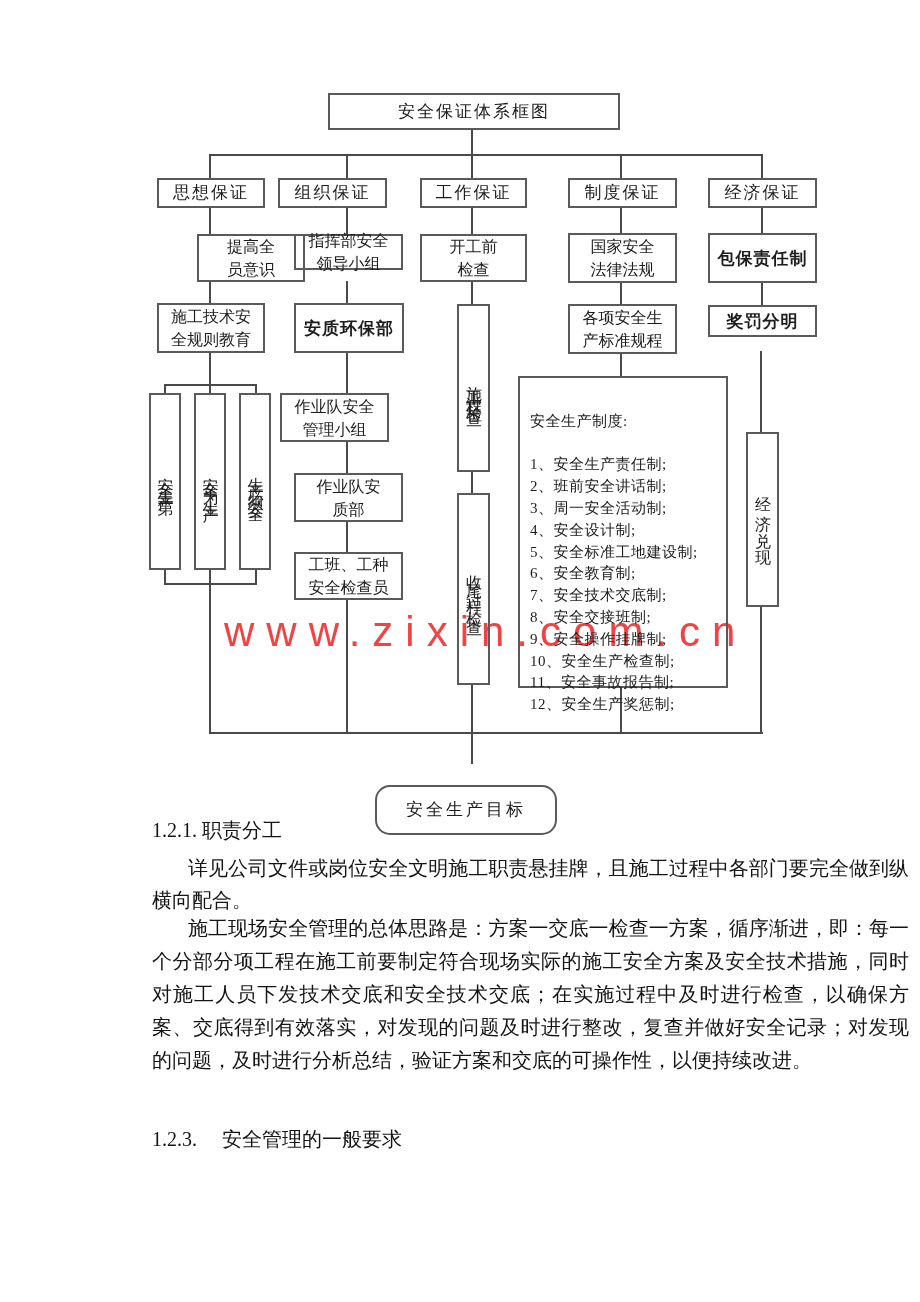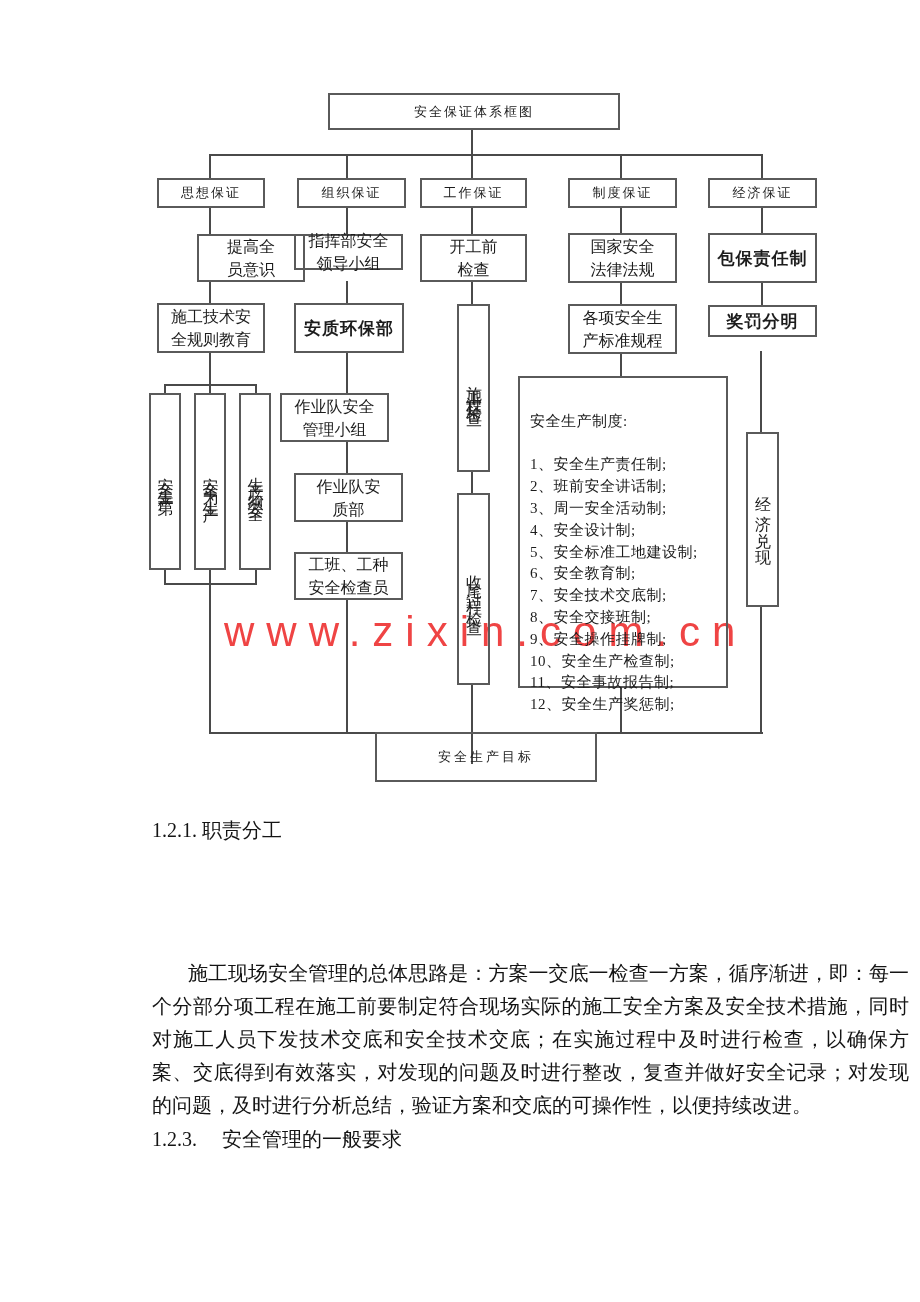--- a/index.html
+++ b/index.html
@@ -15,21 +15,21 @@
     font-family:"Liberation Sans","DejaVu Sans",sans-serif;
     font-size:42px;letter-spacing:12px;color:#ef4444;white-space:nowrap;
   }
   
   .box{
     position:absolute;box-sizing:border-box;border:2px solid #5a5a5a;
     display:flex;align-items:center;justify-content:center;text-align:center;
     font-size:16px;line-height:23px;color:#1c1c1c;z-index:2;
     white-space:pre-line;background:transparent;
   }
-  .hdr{font-size:13px;letter-spacing:2px;line-height:26px;}
+  .hdr{font-size:17px;letter-spacing:2px;line-height:26px;}
   .single{font-size:17px;letter-spacing:1px;font-weight:bold;}
   .vbox{
     writing-mode:vertical-rl;text-orientation:upright;
     font-size:16px;line-height:normal;
   }
   .listbox{
     display:block;text-align:left;font-size:15px;line-height:21.8px;
     padding:11px 6px 0 10px;letter-spacing:0.5px;
   }
   .listbox .li{white-space:nowrap;}
@@ -47,21 +47,21 @@
 
 <div class="page">
 
   <div class="watermark">www.zixin.com.cn</div>
 
   <div>
 
     <div class="box hdr" style="left:328px;top:93px;width:292px;height:37px;">安全保证体系框图</div>
 
     <div class="box hdr" style="left:157px;top:178px;width:108px;height:30px;">思想保证</div>
-    <div class="box hdr" style="left:297px;top:178px;width:109px;height:30px;">组织保证</div>
+    <div class="box hdr" style="left:278px;top:178px;width:109px;height:30px;">组织保证</div>
     <div class="box hdr" style="left:420px;top:178px;width:107px;height:30px;">工作保证</div>
     <div class="box hdr" style="left:568px;top:178px;width:109px;height:30px;">制度保证</div>
     <div class="box hdr" style="left:708px;top:178px;width:109px;height:30px;">经济保证</div>
 
     <div class="box" style="left:157px;top:234px;width:108px;height:48px;margin-left:40px;">提高全
 员意识</div>
     <div class="box" style="left:294px;top:234px;width:109px;height:36px;">指挥部安全
 领导小组</div>
     <div class="box" style="left:420px;top:234px;width:107px;height:48px;">开工前
 检查</div>
@@ -90,21 +90,21 @@
     <div class="box vbox" style="left:457px;top:304px;width:33px;height:168px;letter-spacing:5px;">施工过程检查</div>
     <div class="box vbox" style="left:457px;top:493px;width:33px;height:192px;letter-spacing:9px;">收尾过程检查</div>
 
     <div class="box listbox" style="left:518px;top:376px;width:210px;height:312px;">
       <div class="li">安全生产制度:</div>
       <div><div class="li">1、安全生产责任制;</div><div class="li">2、班前安全讲话制;</div><div class="li">3、周一安全活动制;</div><div class="li">4、安全设计制;</div><div class="li">5、安全标准工地建设制;</div><div class="li">6、安全教育制;</div><div class="li">7、安全技术交底制;</div><div class="li">8、安全交接班制;</div><div class="li">9、安全操作挂牌制;</div><div class="li">10、安全生产检查制;</div><div class="li">11、安全事故报告制;</div><div class="li">12、安全生产奖惩制;</div></div>
     </div>
 
     <div class="box vbox" style="left:746px;top:432px;width:33px;height:175px;letter-spacing:18px;">经济兑现</div>
 
-    <div class="box hdr" style="left:375px;top:732px;width:222px;height:50px;letter-spacing:3px;">安全生产目标</div>
+    <div class="box hdr" style="left:375px;top:785px;width:182px;height:50px;letter-spacing:3px;border-radius:15px;">安全生产目标</div>
 
     <div id="lines">
         <div class="ln" style="left: 471px; top: 130px; width: 2px; height: 26px;"></div>
         <div class="ln" style="left: 209px; top: 154px; width: 554px; height: 2px;"></div>
         <div class="ln" style="left: 209px; top: 154px; width: 2px; height: 26px;"></div>
         <div class="ln" style="left: 346px; top: 154px; width: 2px; height: 26px;"></div>
         <div class="ln" style="left: 471px; top: 154px; width: 2px; height: 26px;"></div>
         <div class="ln" style="left: 620px; top: 154px; width: 2px; height: 26px;"></div>
         <div class="ln" style="left: 761px; top: 154px; width: 2px; height: 26px;"></div>
         <div class="ln" style="left: 209px; top: 207px; width: 2px; height: 28px;"></div>
@@ -135,15 +135,16 @@
         <div class="ln" style="left: 471px; top: 684px; width: 2px; height: 80px;"></div>
         <div class="ln" style="left: 620px; top: 353px; width: 2px; height: 24px;"></div>
         <div class="ln" style="left: 620px; top: 687px; width: 2px; height: 47px;"></div>
         <div class="ln" style="left: 760px; top: 351px; width: 2px; height: 82px;"></div>
         <div class="ln" style="left: 760px; top: 606px; width: 2px; height: 128px;"></div>
         <div class="ln" style="left: 209px; top: 732px; width: 554px; height: 2px;"></div>
       </div>
   </div>
 
   <div class="t heading" style="top:817px;">1.2.1. 职责分工</div>
-  <div class="t para para2" style="top:957px;">施工现场安全管理的总体思路是：方案一交底一检查一方案，循序渐进，即：每一个分部分项工程在施工前要制定符合现场实际的施工安全方案及安全技术措施，同时对施工人员下发技术交底和安全技术交底；在实施过程中及时进行检查，以确保方案、交底得到有效落实，对发现的问题及时进行整改，复查并做好安全记录；对发现的问题，及时进行分析总结，验证方案和交底的可操作性，以便持续改进。</div>
+  <div class="t para" style="top:852px;">详见公司文件或岗位安全文明施工职责悬挂牌，且施工过程中各部门要完全做到纵横向配合。</div>
+  <div class="t para para2" style="top:912px;">施工现场安全管理的总体思路是：方案一交底一检查一方案，循序渐进，即：每一个分部分项工程在施工前要制定符合现场实际的施工安全方案及安全技术措施，同时对施工人员下发技术交底和安全技术交底；在实施过程中及时进行检查，以确保方案、交底得到有效落实，对发现的问题及时进行整改，复查并做好安全记录；对发现的问题，及时进行分析总结，验证方案和交底的可操作性，以便持续改进。</div>
   <div class="t heading" style="top:1126px;">1.2.3.　 安全管理的一般要求</div>
 </div>
 
 </body></html>

